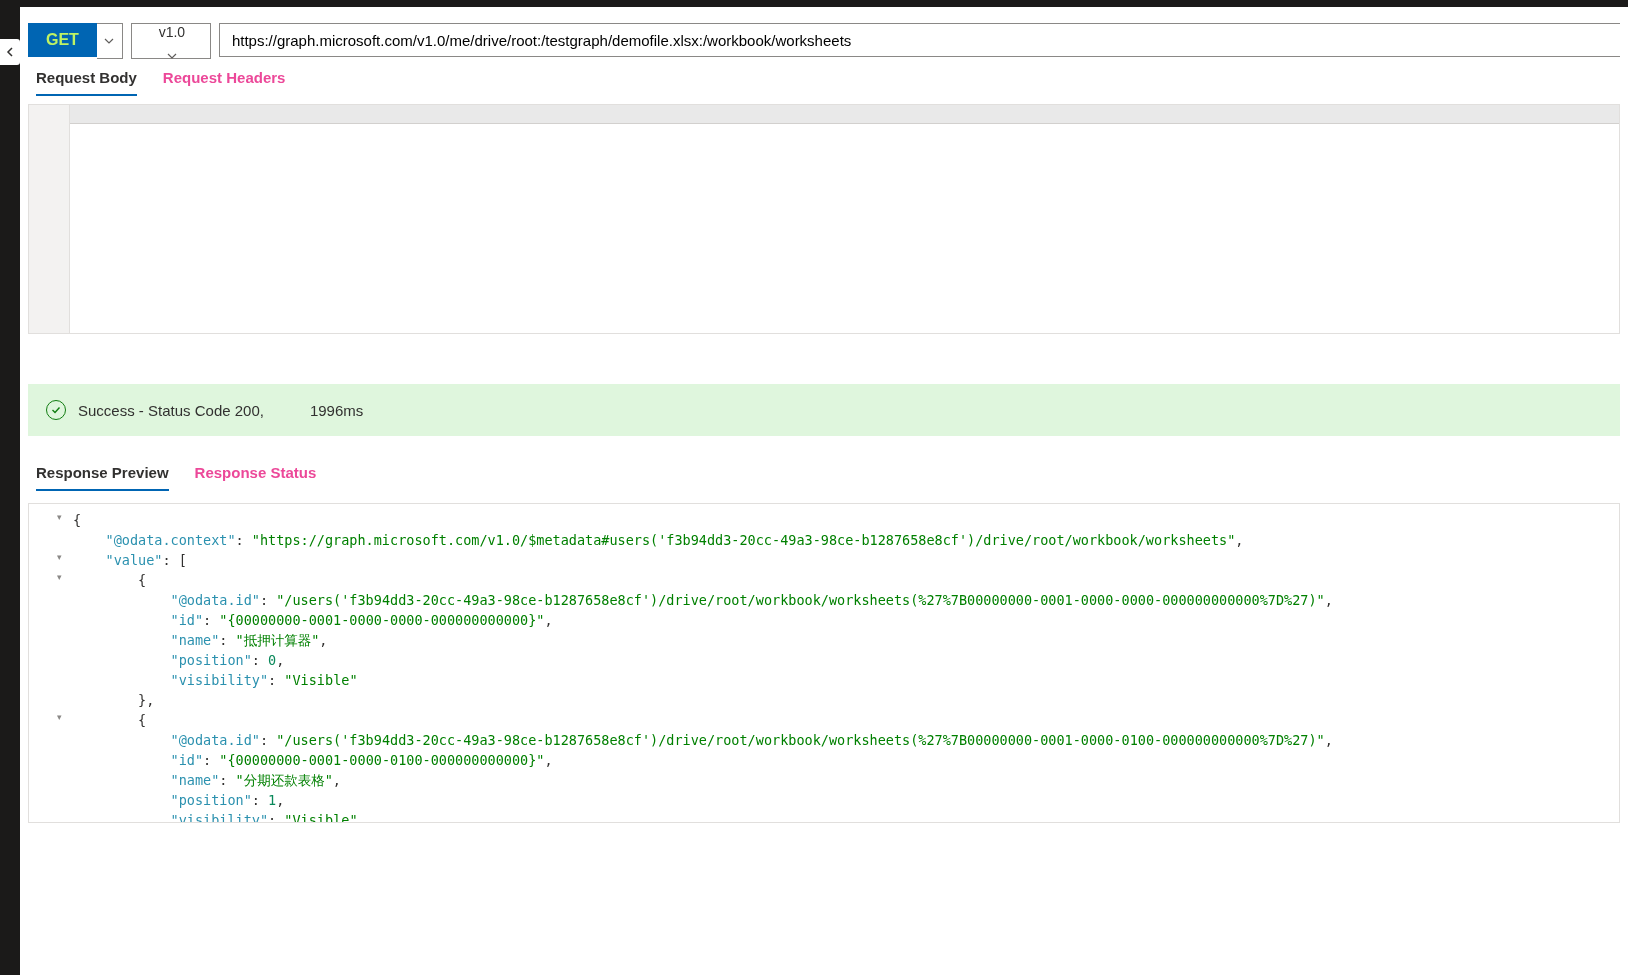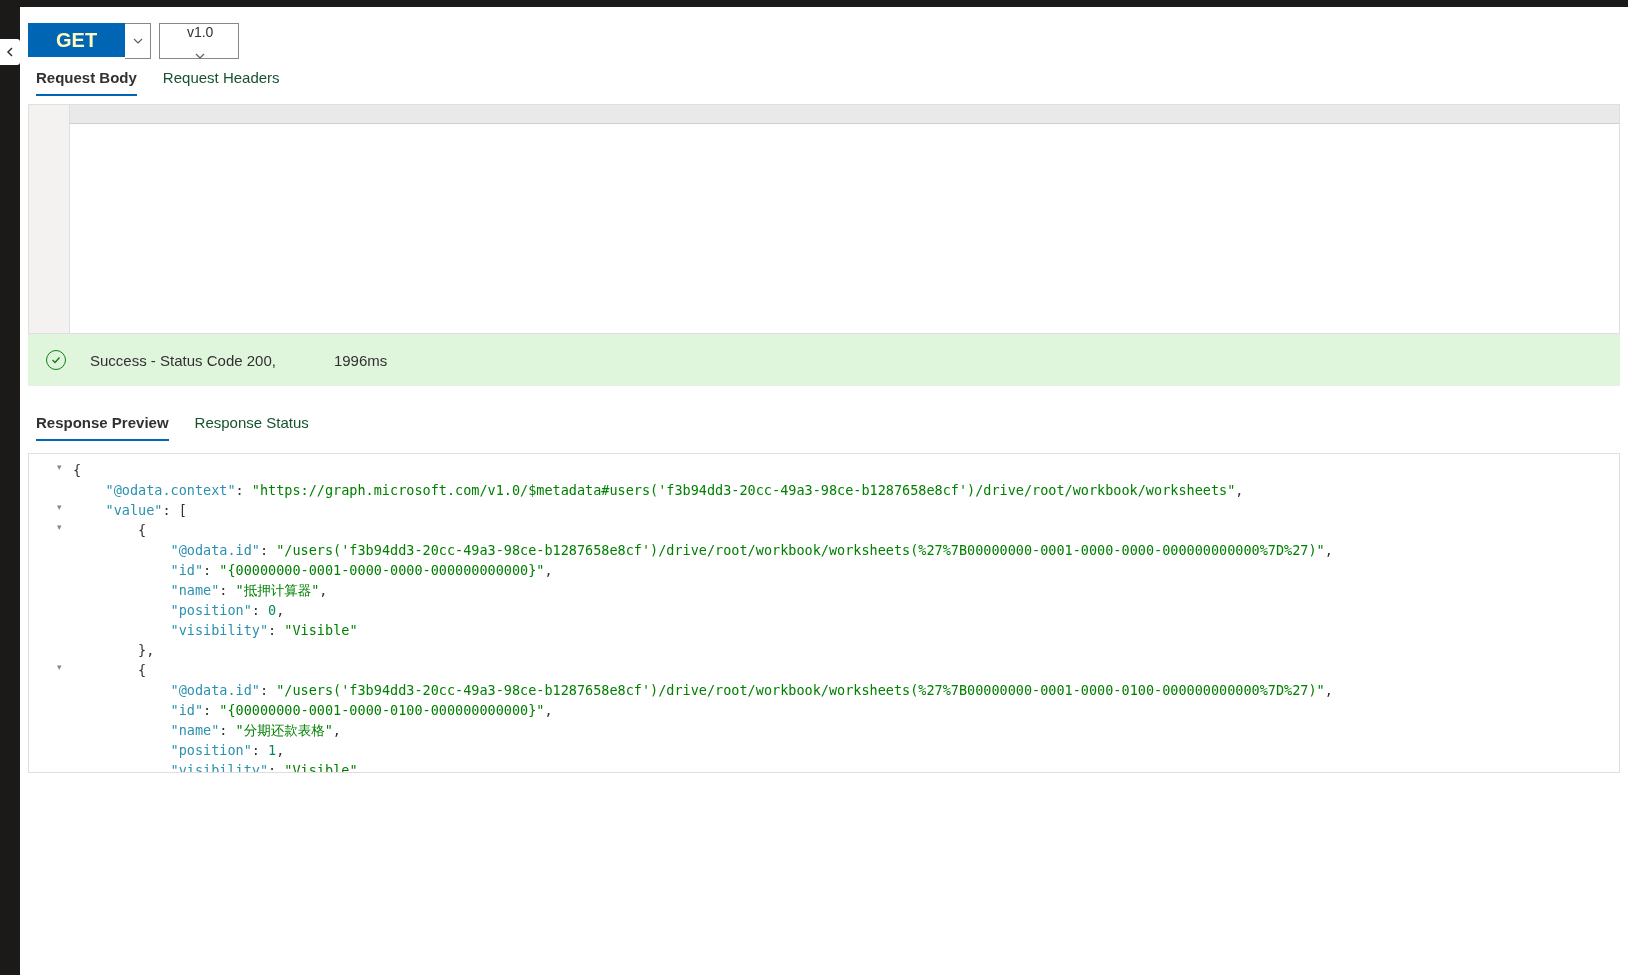--- a/index.html
+++ b/index.html
@@ -58,25 +58,25 @@
     gap: 8px;
     padding-top: 16px;
     padding-left: 0;
     align-items: stretch;
   }
   .method-group {
     display: flex;
   }
   .method-btn {
     background: #0065b3;
-    color: #fef9c3;
+    color: #bef264;
     border: none;
-    padding: 0 28px;
+    padding: 0 18px;
     height: 34px;
-    font-size: 20px;
+    font-size: 16px;
     font-weight: 600;
     display: flex;
     align-items: center;
     cursor: pointer;
   }
   .method-chevron {
     height: 34px;
     width: 25px;
     border: 1px solid #8a8886;
     border-left: none;
@@ -118,23 +118,24 @@
   
   .tabs {
     display: flex;
     gap: 26px;
     margin-top: 4px;
     padding-left: 8px;
   }
   .tab {
     padding: 6px 0 8px 0;
     font-size: 15px;
-    color: #14532d;
+    color: #ec4899;
     cursor: pointer;
     position: relative;
+    font-weight: bold;
   }
   .tab.active {
     color: #323130;
     font-weight: 600;
   }
   .tab.active::after {
     content: "";
     position: absolute;
     left: 0;
     right: 0;
@@ -161,25 +162,26 @@
     position: relative;
   }
   .editor-top-line {
     height: 18px;
     background: #e9e9e9;
     border-bottom: 1px solid #d2d0ce;
   }
 
   
   .status-bar {
+    margin-top: 50px;
     background: #dff6dd;
     padding: 16px 18px;
     display: flex;
     align-items: center;
-    gap: 24px;
+    gap: 12px;
     box-sizing: border-box;
   }
   .status-icon {
     width: 18px;
     height: 18px;
     border: 1.5px solid #107c10;
     border-radius: 50%;
     display: flex;
     align-items: center;
     justify-content: center;
@@ -256,20 +258,21 @@
               <path d="M1 3 L5 7 L9 3" stroke="#605e5c" stroke-width="1.2" fill="none"></path>
             </svg></span>
       </div>
     </div>
     <div class="version-select">
       <span>v1.0</span>
       <span class="chev-down"><svg viewBox="0 0 10 10">
             <path d="M1 3 L5 7 L9 3" stroke="#605e5c" stroke-width="1.2" fill="none"></path>
           </svg></span>
     </div>
+    <input class="url-input" type="text" value="https://graph.microsoft.com/v1.0/me/drive/root:/testgraph/demofile.xlsx:/workbook/worksheets" style="">
   </div>
 
   <div class="tabs">
     <div class="tab active">Request Body</div>
     <div class="tab">Request Headers</div>
   </div>
 
   <div class="editor">
     <div class="gutter"></div>
     <div class="editor-body">

